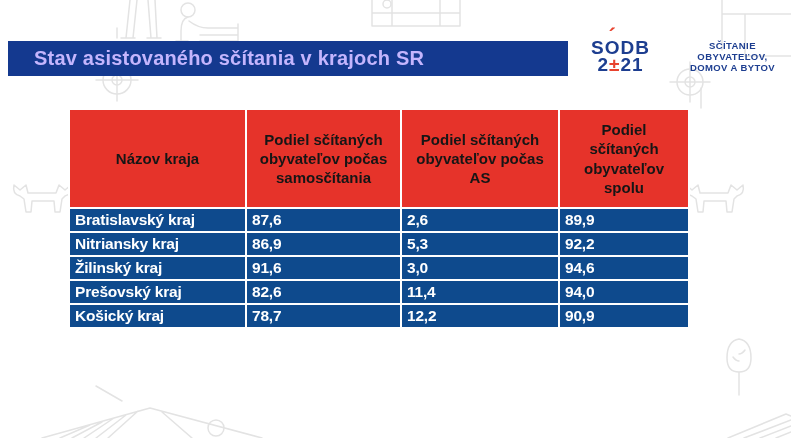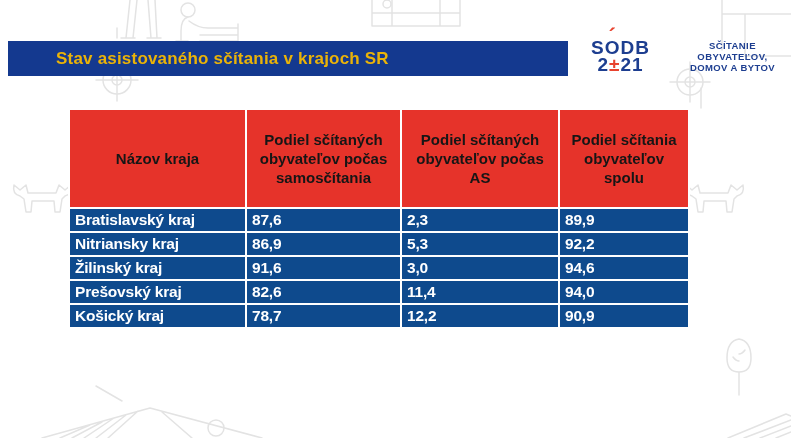--- a/index.html
+++ b/index.html
@@ -14,26 +14,26 @@
 
   
   .bg-art { position: absolute; left: 0; top: 0; }
 
   
   .title-bar {
     position: absolute;
     left: 8px; top: 41px;
     width: 560px; height: 35px;
     background: var(--title-bar, #14398f);
-    color: #eab308;
+    color: #c4b5fd;
     display: flex;
     align-items: center;
-    padding-left: 48px;
+    padding-left: 26px;
     box-sizing: border-box;
-    font-size: 17px;
+    font-size: 20px;
     font-weight: 700;
     letter-spacing: 0.2px;
   }
 
   
   .logo {
     position: absolute;
     left: 591px; top: 39px;
     display: flex;
     align-items: flex-start;
@@ -183,28 +183,28 @@
         <col class="c1">
         <col class="c2">
         <col class="c3">
         <col class="c4">
       </colgroup>
     <thead>
       <tr>
         <th>Názov kraja</th>
         <th>Podiel sčítaných obyvateľov počas samosčítania</th>
         <th>Podiel sčítaných obyvateľov počas AS</th>
-        <th>Podiel sčítania obyvateľov spolu</th>
+        <th>Podiel sčítaných obyvateľov spolu</th>
       </tr>
     </thead>
     <tbody>
         <tr>
     <td class="name">Bratislavský kraj</td>
     <td class="val">87,6</td>
-    <td class="val">2,3</td>
+    <td class="val">2,6</td>
     <td class="val">89,9</td>
   </tr>
         <tr>
     <td class="name">Nitriansky kraj</td>
     <td class="val">86,9</td>
     <td class="val">5,3</td>
     <td class="val">92,2</td>
   </tr>
         <tr>
     <td class="name">Žilinský kraj</td>

